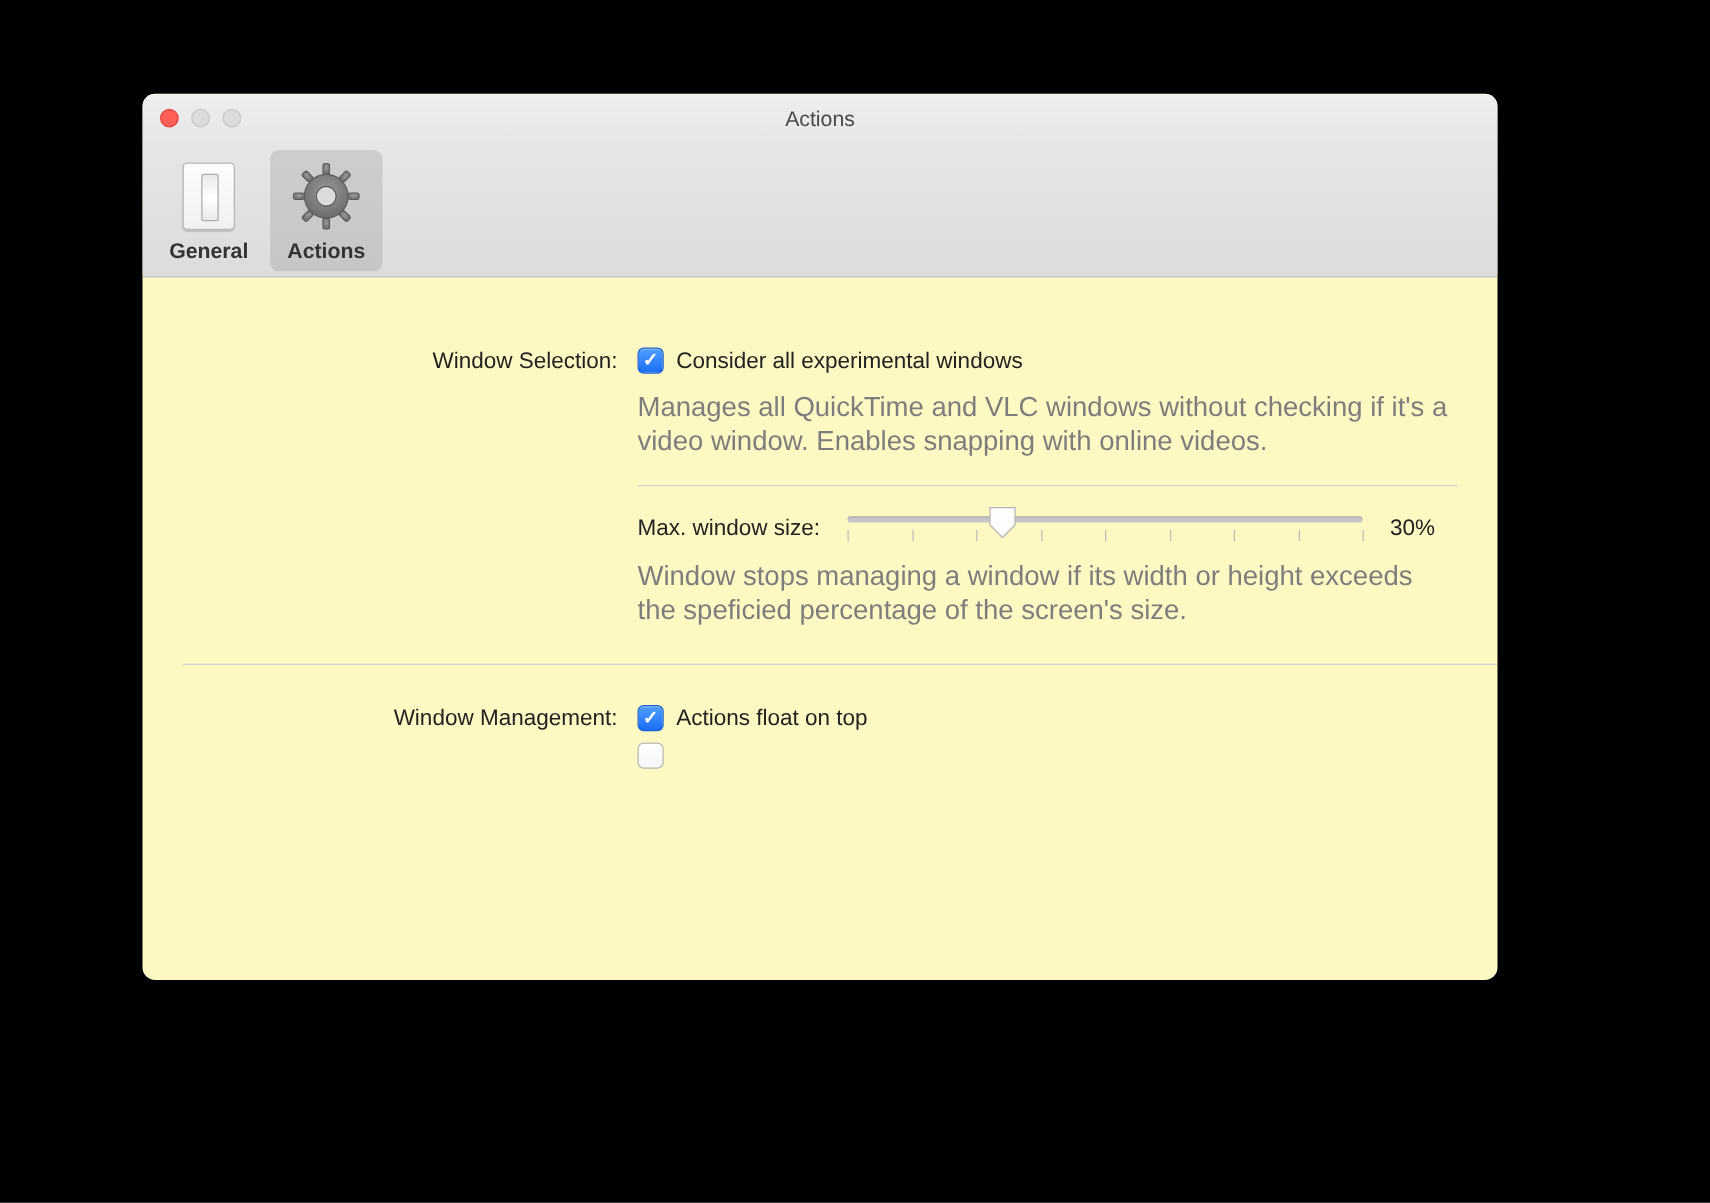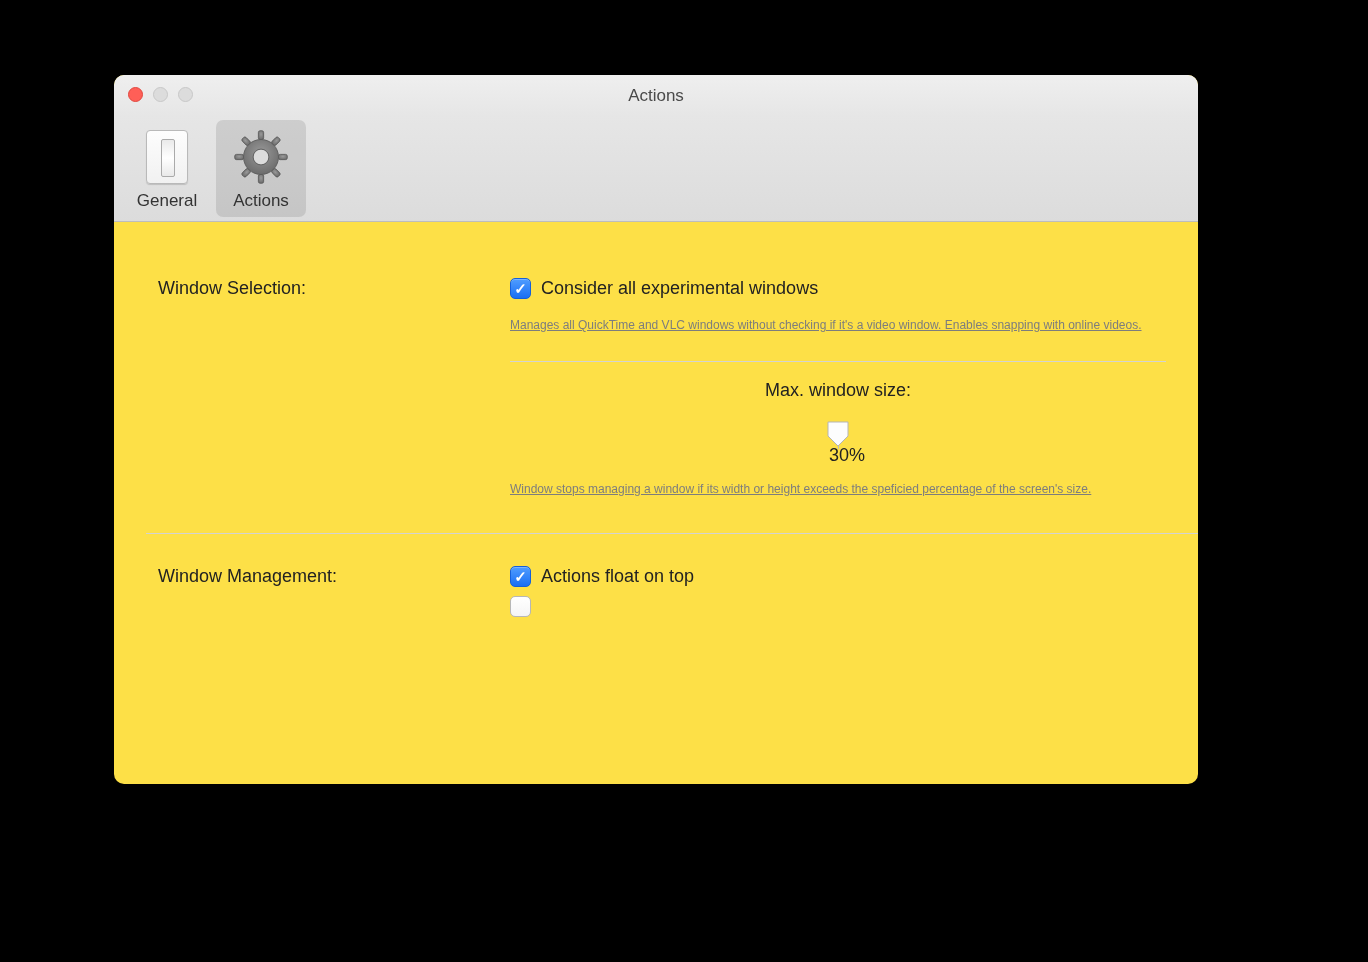--- a/index.html
+++ b/index.html
@@ -10,21 +10,21 @@
     background: #000;
     font-family: -apple-system, "Helvetica Neue", Helvetica, Arial, sans-serif;
     -webkit-font-smoothing: antialiased;
   }
   .window {
     position: absolute;
     left: 114px;
     top: 75px;
     width: 1084px;
     height: 709px;
-    background: #fde047;
+    background: #fef9c3;
     border-radius: 10px;
     box-shadow: 0 22px 70px rgba(0,0,0,0.55), 0 0 0 1px rgba(0,0,0,0.15);
     overflow: hidden;
   }
   
   .titlebar {
     height: 41px;
     background: linear-gradient(#efefef, #e6e6e6);
     position: relative;
     border-bottom: 0;
@@ -79,20 +79,21 @@
     flex: 1;
     display: flex;
     align-items: center;
     justify-content: center;
     padding-top: 4px;
   }
   .tab-label {
     font-size: 17px;
     color: #333;
     margin-top: 2px;
+    font-weight: bold;
   }
   
   .switch-plate {
     width: 40px;
     height: 52px;
     background: linear-gradient(#fdfdfd, #f1f1f1);
     border: 1px solid #b9b9b9;
     border-radius: 4px;
     position: relative;
     box-shadow: 0 1px 1px rgba(0,0,0,0.15);
@@ -115,25 +116,24 @@
     font-size: 18px;
     color: #2a2a2a;
   }
   .form-grid {
     display: grid;
     grid-template-columns: 380px 1fr;
     column-gap: 16px;
     align-items: start;
   }
   .row-label {
-    text-align: left;
+    text-align: right;
     color: #222;
     padding-top: 0;
     line-height: 28px;
-    padding-left: 44px;
   }
   .row-body {
     padding-right: 32px;
   }
   .checkbox-line {
     display: flex;
     align-items: center;
     gap: 10px;
     line-height: 28px;
     color: #222;
@@ -158,41 +158,39 @@
     border: 1px solid #b7b7b7;
   }
   .checkmark {
     color: #fff;
     font-size: 15px;
     font-weight: 800;
     line-height: 1;
   }
   .desc {
     color: #7d7d7d;
-    font-size: 12px;
+    font-size: 22px;
     line-height: 27px;
     margin-top: 10px;
-    text-decoration: underline;
   }
   .sub-hr {
     border: none;
     border-top: 1px solid #d3d3d3;
     margin: 22px 0 18px 0;
   }
   .section-hr {
     border: none;
     border-top: 1px solid #d3d3d3;
     margin: 30px 0 28px 0;
   }
   .slider-row {
     display: flex;
     align-items: center;
     gap: 22px;
     color: #222;
-    flex-direction: column;
   }
   .slider-label {
     white-space: nowrap;
   }
   .slider-wrap {
     flex: 1;
     position: relative;
     height: 30px;
   }
   .slider-track {
@@ -220,21 +218,21 @@
   .slider-thumb {
     position: absolute;
     top: -2px;
     width: 22px;
     height: 26px;
     transform: translateX(-50%);
   }
   .thumb-svg { width: 22px; height: 26px; display:block; }
   .slider-value {
     min-width: 54px;
-    text-align: right;
+    text-align: left;
     color: #222;
   }
   .section1 { padding-top: 52px; }
   .section2 { padding-top: 0; margin-top: 19px; }
   .mt6 { margin-top: 6px; }
 </style>
 </head>
 <body>
 
 <div class="window">

